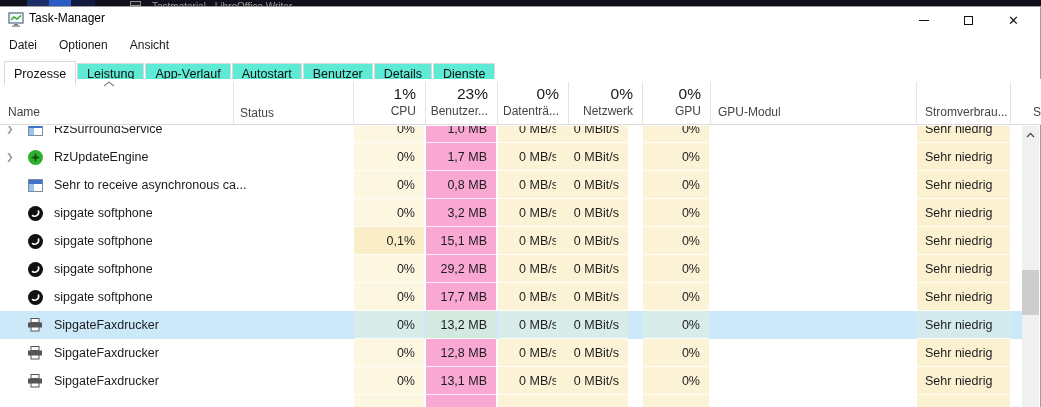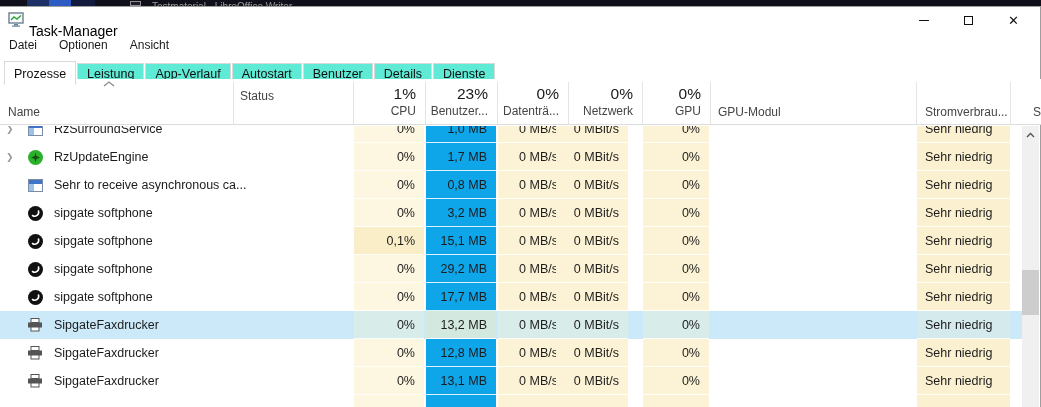--- a/index.html
+++ b/index.html
@@ -18,21 +18,21 @@
     font-size:10px; line-height:13px; white-space:nowrap; }
   .bg-strip .mini-ico { position:absolute; left:130px; top:1px; width:11px; height:5px;
     border:1px solid #8f8f8f; background:#1c1c28; }
 
   
   .win { position:absolute; left:0; top:6px; width:1041px; height:401px;
     background:#fff; border-top:1px solid #9e9e9e; border-right:1px solid #9e9e9e; }
 
   .titlebar { position:relative; height:26px; }
   .app-ico { position:absolute; left:8px; top:5px; width:16px; height:15px; }
-  .title-text { position:absolute; left:29px; top:16px; font-size:14px; color:#000; }
+  .title-text { position:absolute; left:29px; top:4px; font-size:12px; color:#000; }
   .caption-btns { position:absolute; right:4px; top:0; height:26px; display:flex; }
   .cap-btn { width:45px; height:26px; display:flex; align-items:center; justify-content:center; }
   .min-glyph { width:10px; height:1px; background:#111; display:block; }
   .max-glyph { width:9px; height:9px; border:1px solid #111; display:block; }
   .close-glyph { font-size:13px; color:#111; line-height:1; }
 
   .menubar { position:relative; height:23px; display:flex; align-items:center; padding-left:9px; }
   .menu-item { font-size:12px; color:#1a1a1a; margin-right:22px; }
 
   .tabstrip { position:relative; height:26px; margin-top:4px; padding-left:4px;
@@ -40,40 +40,40 @@
   .tab { font-size:12.5px; color:#111; background:#5eead4; border:1px solid #d9d9d9;
     padding:3px 9px 4px 9px; margin-right:1px; height:21px; }
   .tab.active { background:#fff; border-bottom:1px solid #fff; height:24px;
     padding-top:5px; position:relative; z-index:2; }
 
   
   .thead { position:absolute; left:0; top:79px; width:1041px; height:46px;
     border-bottom:1px solid #dcdcdc; background:#fff; }
   .hdr-div { position:absolute; top:3px; bottom:0; width:1px; background:#e4e4e4; }
   .hdr-name { position:absolute; left:8px; bottom:5px; font-size:12px; color:#444; }
-  .hdr-status { position:absolute; left:240px; bottom:21px; font-size:12px; color:#444; }
+  .hdr-status { position:absolute; left:240px; bottom:4px; font-size:12px; color:#444; }
   .sort-ind { position:absolute; left:102px; top:1px; color:#666; }
   .hcol { position:absolute; top:0; height:46px; text-align:right; padding-right:8px; }
   .hcol .pct { display:block; font-size:15.5px; color:#191919; margin-top:5px; line-height:19px; }
   .hcol .lbl { display:block; font-size:12px; color:#454545; margin-top:1px; }
   .hleft { position:absolute; bottom:5px; font-size:12px; color:#454545; white-space:nowrap; }
 
   
   .rows { position:absolute; left:0; top:126px; width:1041px; height:281px; overflow:hidden; }
   .row { position:relative; height:28px; width:1022px; }
   .row.first { margin-top:-11px; }
   .row .cell { position:absolute; top:0; height:28px; line-height:28px; font-size:12.5px;
     color:#1c1c1c; white-space:nowrap; overflow:hidden; }
   .col-name { left:0; width:354px; display:flex; align-items:center; }
   .chev { width:14px; margin-left:6px; font-size:9px; color:#9a9a9a; flex:none; }
   .rico { width:16px; height:15px; margin-left:7px; margin-right:11px; flex:none;
     display:flex; align-items:center; justify-content:center; }
   .num { text-align:right; padding-right:9px; border-bottom:1px solid rgba(255,255,255,.85); }
   .c-cpu   { left:354px; width:70px; background:#fdf7e1; }
-  .c-mem   { left:426px; width:70px; background:#0ea5e9; }
+  .c-mem   { left:426px; width:70px; background:#f9a8d4; }
   .c-disk  { left:498px; width:69px; background:#fcf3d6; }
   .c-net   { left:556px; width:72px; background:#fcf3d6; }
   .c-gpu   { left:643px; width:66px; background:#fcf3d6; }
   .c-strom { left:917px; width:93px; background:#fbf1d0; padding-left:8px;
     border-bottom:1px solid rgba(255,255,255,.85); }
   .c-cpu.hot { background:#faeec9; }
   .row.sel { background:#cce9fa; }
   .row.sel .c-cpu, .row.sel .c-disk, .row.sel .c-net, .row.sel .c-gpu { background:#d8ece9; }
   .row.sel .c-mem { background:#d3e9e0; }
   .row.sel .c-strom { background:#d4eaec; }

